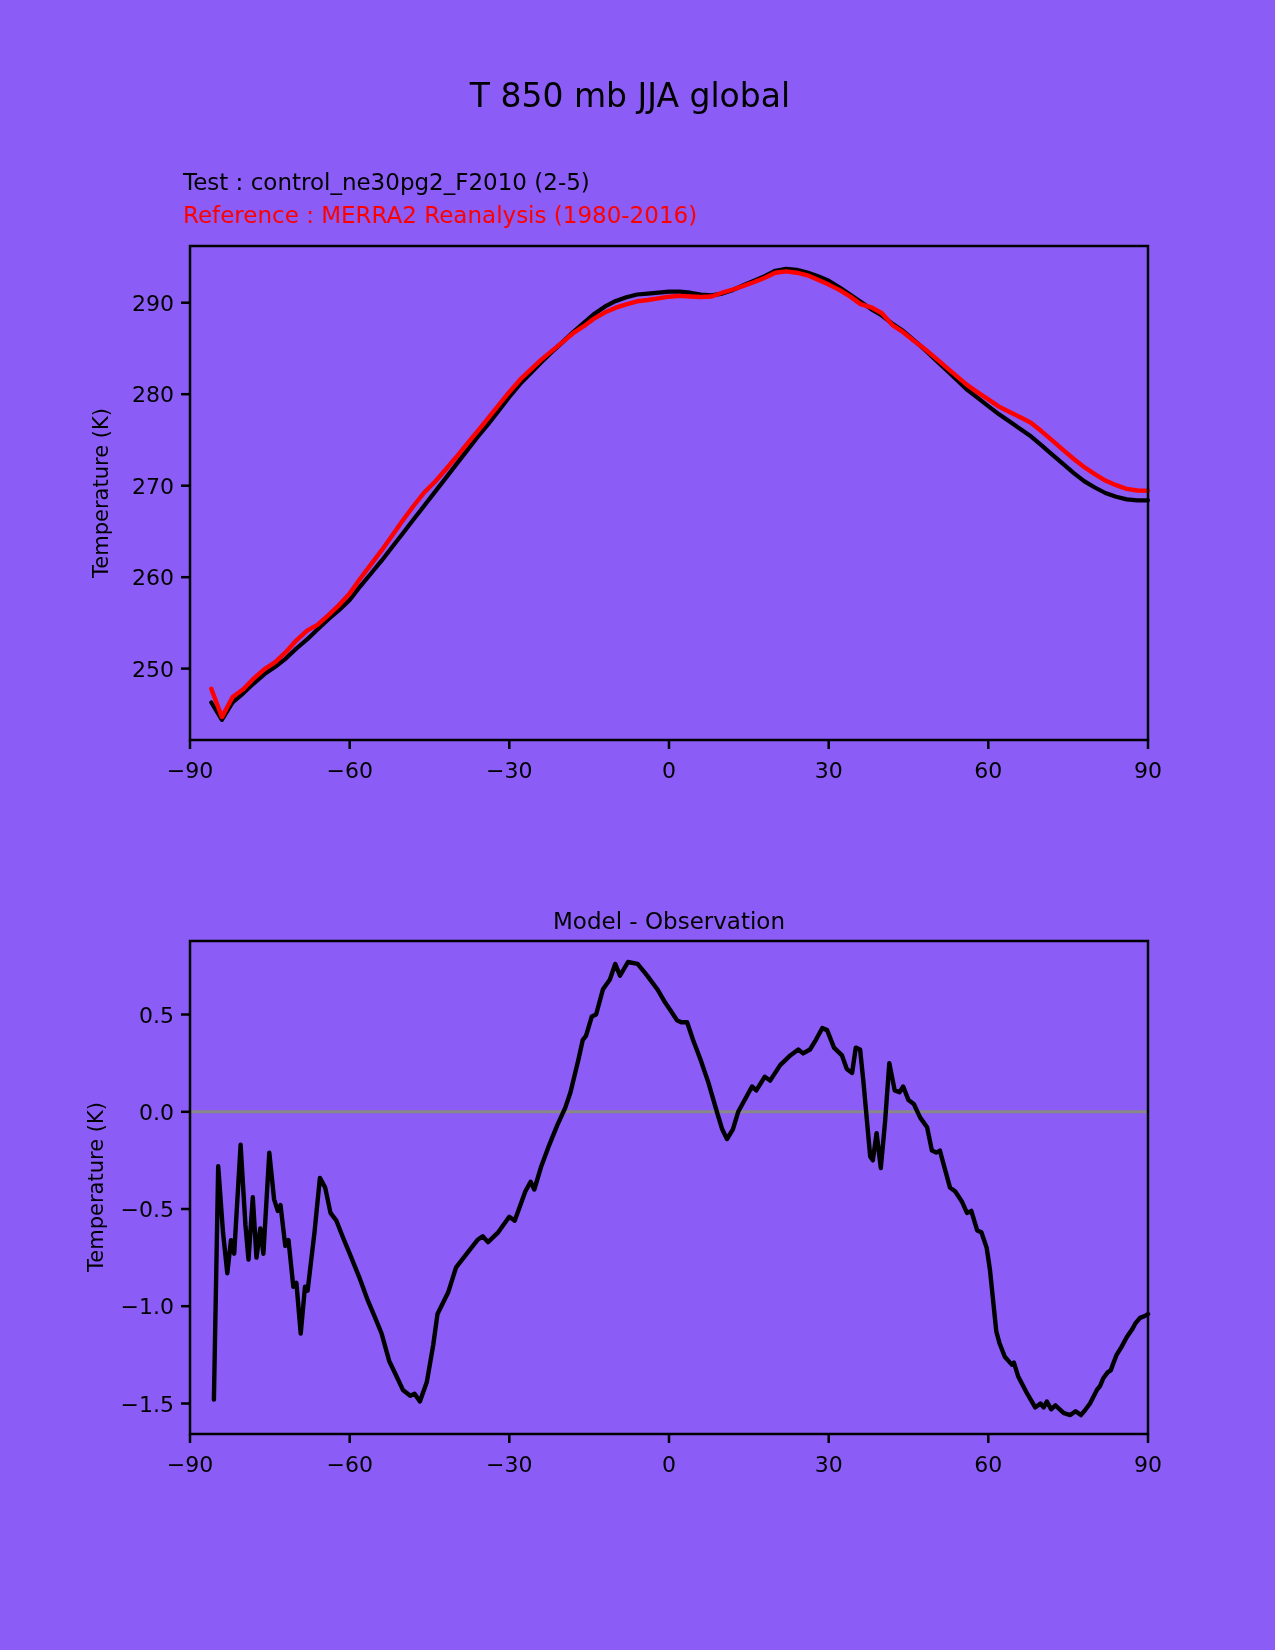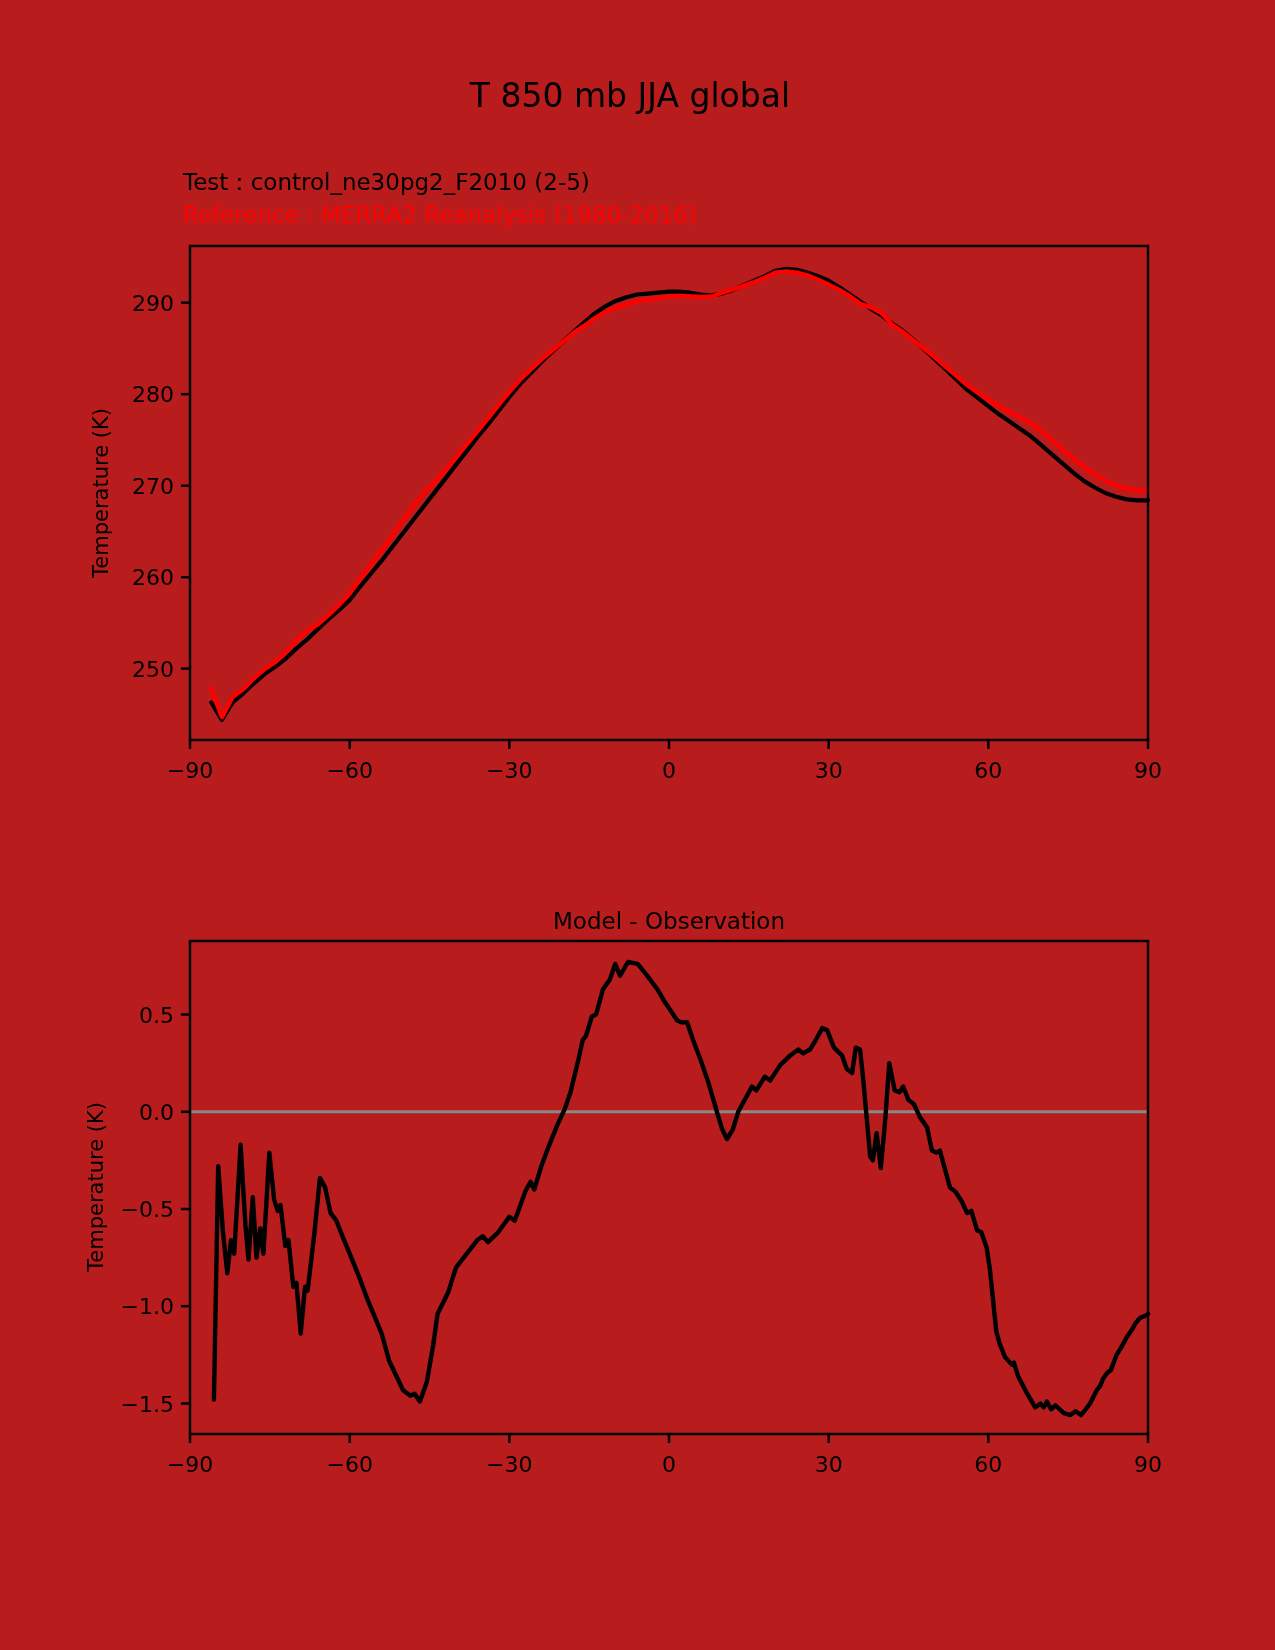--- a/index.html
+++ b/index.html
@@ -1,16 +1,16 @@
 <!DOCTYPE html>
 <html><head>
 <meta charset="utf-8">
 <style>
   html,body{margin:0;padding:0;background:#ffffff;}
-  .page{position:relative;width:1275px;height:1650px;background:#b91c1c;font-family:"DejaVu Sans","Liberation Sans",sans-serif;}
+  .page{position:relative;width:1275px;height:1650px;background:#8b5cf6;font-family:"DejaVu Sans","Liberation Sans",sans-serif;}
   svg{position:absolute;left:0;top:0;}
   text{fill:#000;font-family:"DejaVu Sans","Liberation Sans",sans-serif;}
   .title{font-size:33px;}
   .subtitle{font-size:23px;}
   .legend{font-size:23px;}
   .legend.red{fill:#ff0000;}
   .tick{font-size:22px;}
   .axis-label{font-size:21px;}
 </style>
 </head>

